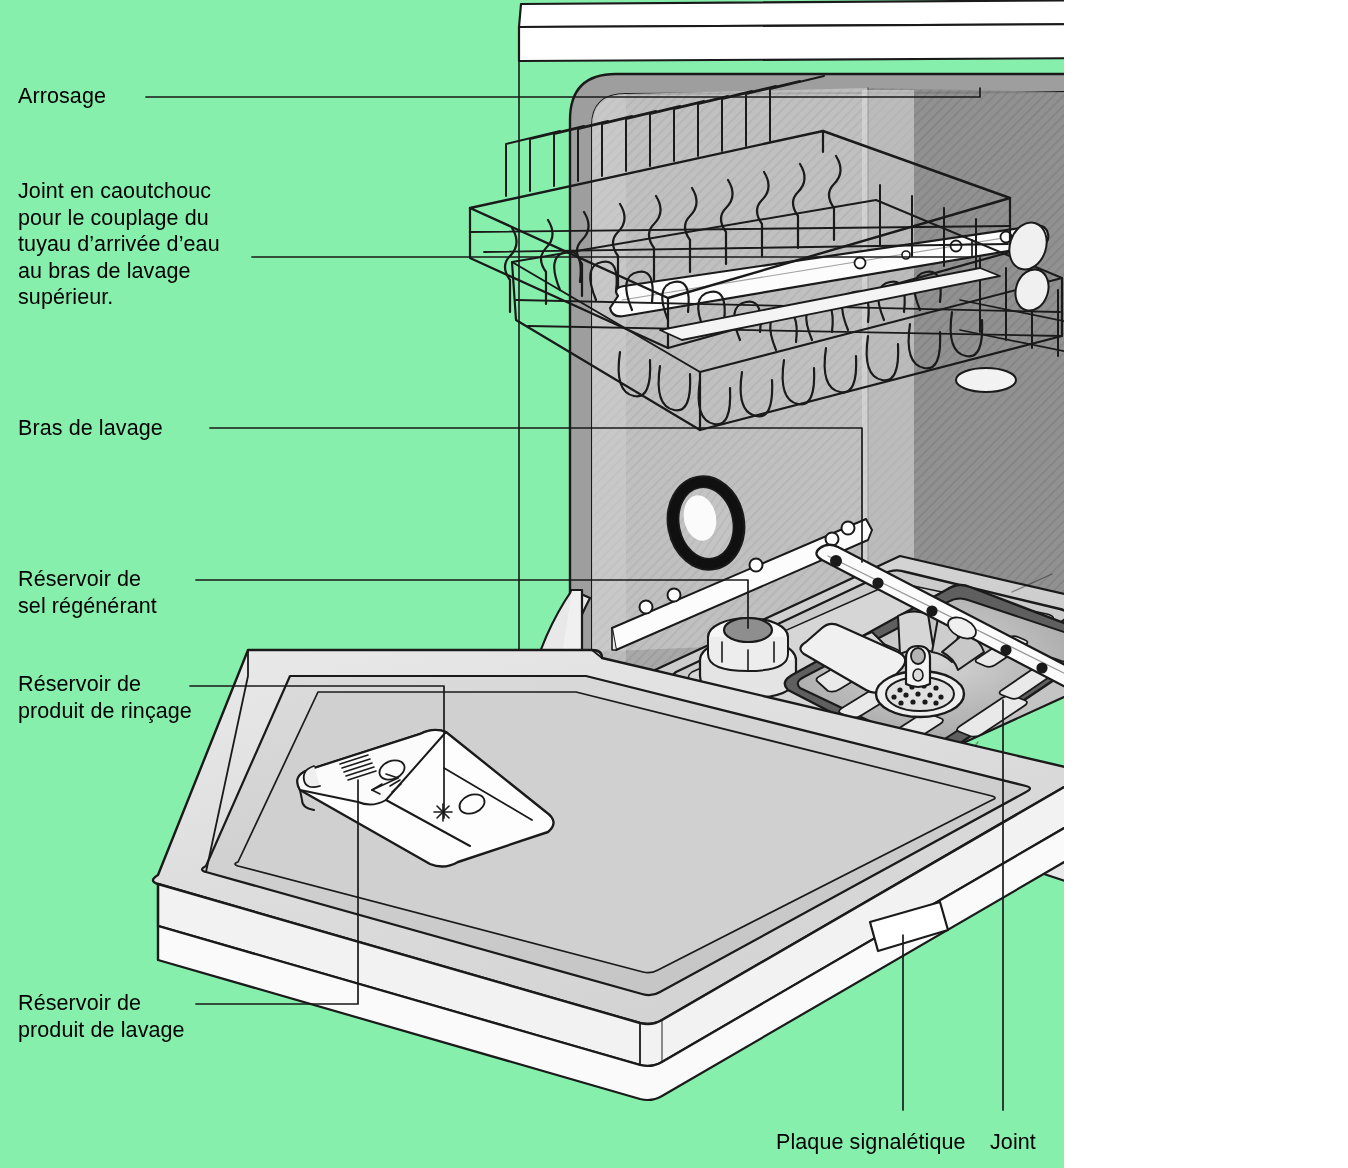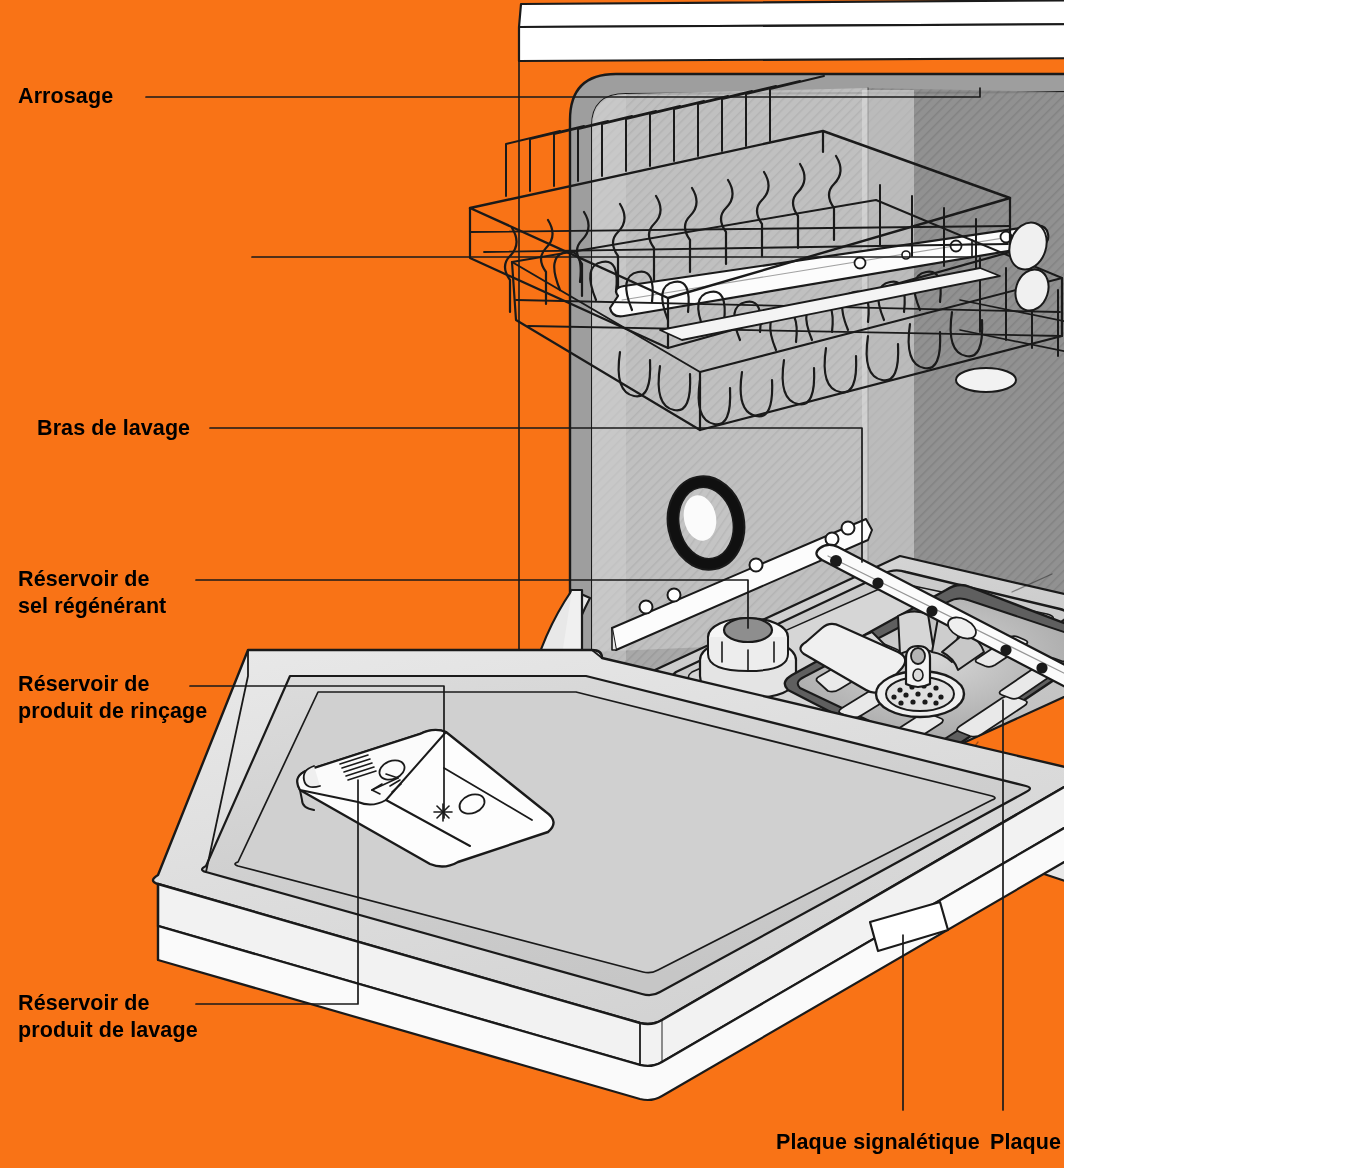--- a/index.html
+++ b/index.html
@@ -1,17 +1,17 @@
 <!DOCTYPE html>
 <html><head>
 <meta charset="utf-8">
 <style>
   html,body{margin:0;padding:0;background:#ffffff;}
   body{font-family:"Liberation Sans",sans-serif;}
-  #stage{position:relative;width:1064px;height:1168px;background:#f97316;overflow:hidden;font-weight:bold;}
+  #stage{position:relative;width:1064px;height:1168px;background:#86efac;overflow:hidden;}
   #stage svg{position:absolute;left:0;top:0;}
   .lbl{position:absolute;font-family:"Liberation Sans",sans-serif;font-size:21.5px;color:#000;line-height:26.5px;white-space:pre-line;letter-spacing:0.1px;}
 </style>
 </head>
 <body>
 
 <div id="stage">
 
 <svg width="1348" height="1168" viewBox="0 0 1348 1168">
   <defs>
@@ -377,23 +377,28 @@
 
       <path d="M903 1110 L903 935"></path>
 
       <path d="M1003 1110 L1003 700"></path>
     </g>
 
   </g>
 </svg>
 
 <div class="lbl" style="left:18px;top:83px;">Arrosage</div>
-<div class="lbl" style="left:18px;top:415px;margin-left:19px;">Bras de lavage</div>
+<div class="lbl" style="left:18px;top:178px;">Joint en caoutchouc
+pour le couplage du
+tuyau d’arrivée d’eau
+au bras de lavage
+supérieur.</div>
+<div class="lbl" style="left:18px;top:415px;">Bras de lavage</div>
 <div class="lbl" style="left:18px;top:566px;">Réservoir de
 sel régénérant</div>
 <div class="lbl" style="left:18px;top:671px;">Réservoir de
 produit de rinçage</div>
 <div class="lbl" style="left:18px;top:990px;">Réservoir de
 produit de lavage</div>
 <div class="lbl" style="left:776px;top:1129px;">Plaque signalétique</div>
-<div class="lbl" style="left:990px;top:1129px;">Plaque</div>
+<div class="lbl" style="left:990px;top:1129px;">Joint</div>
 
 </div>
 
 </body></html>

